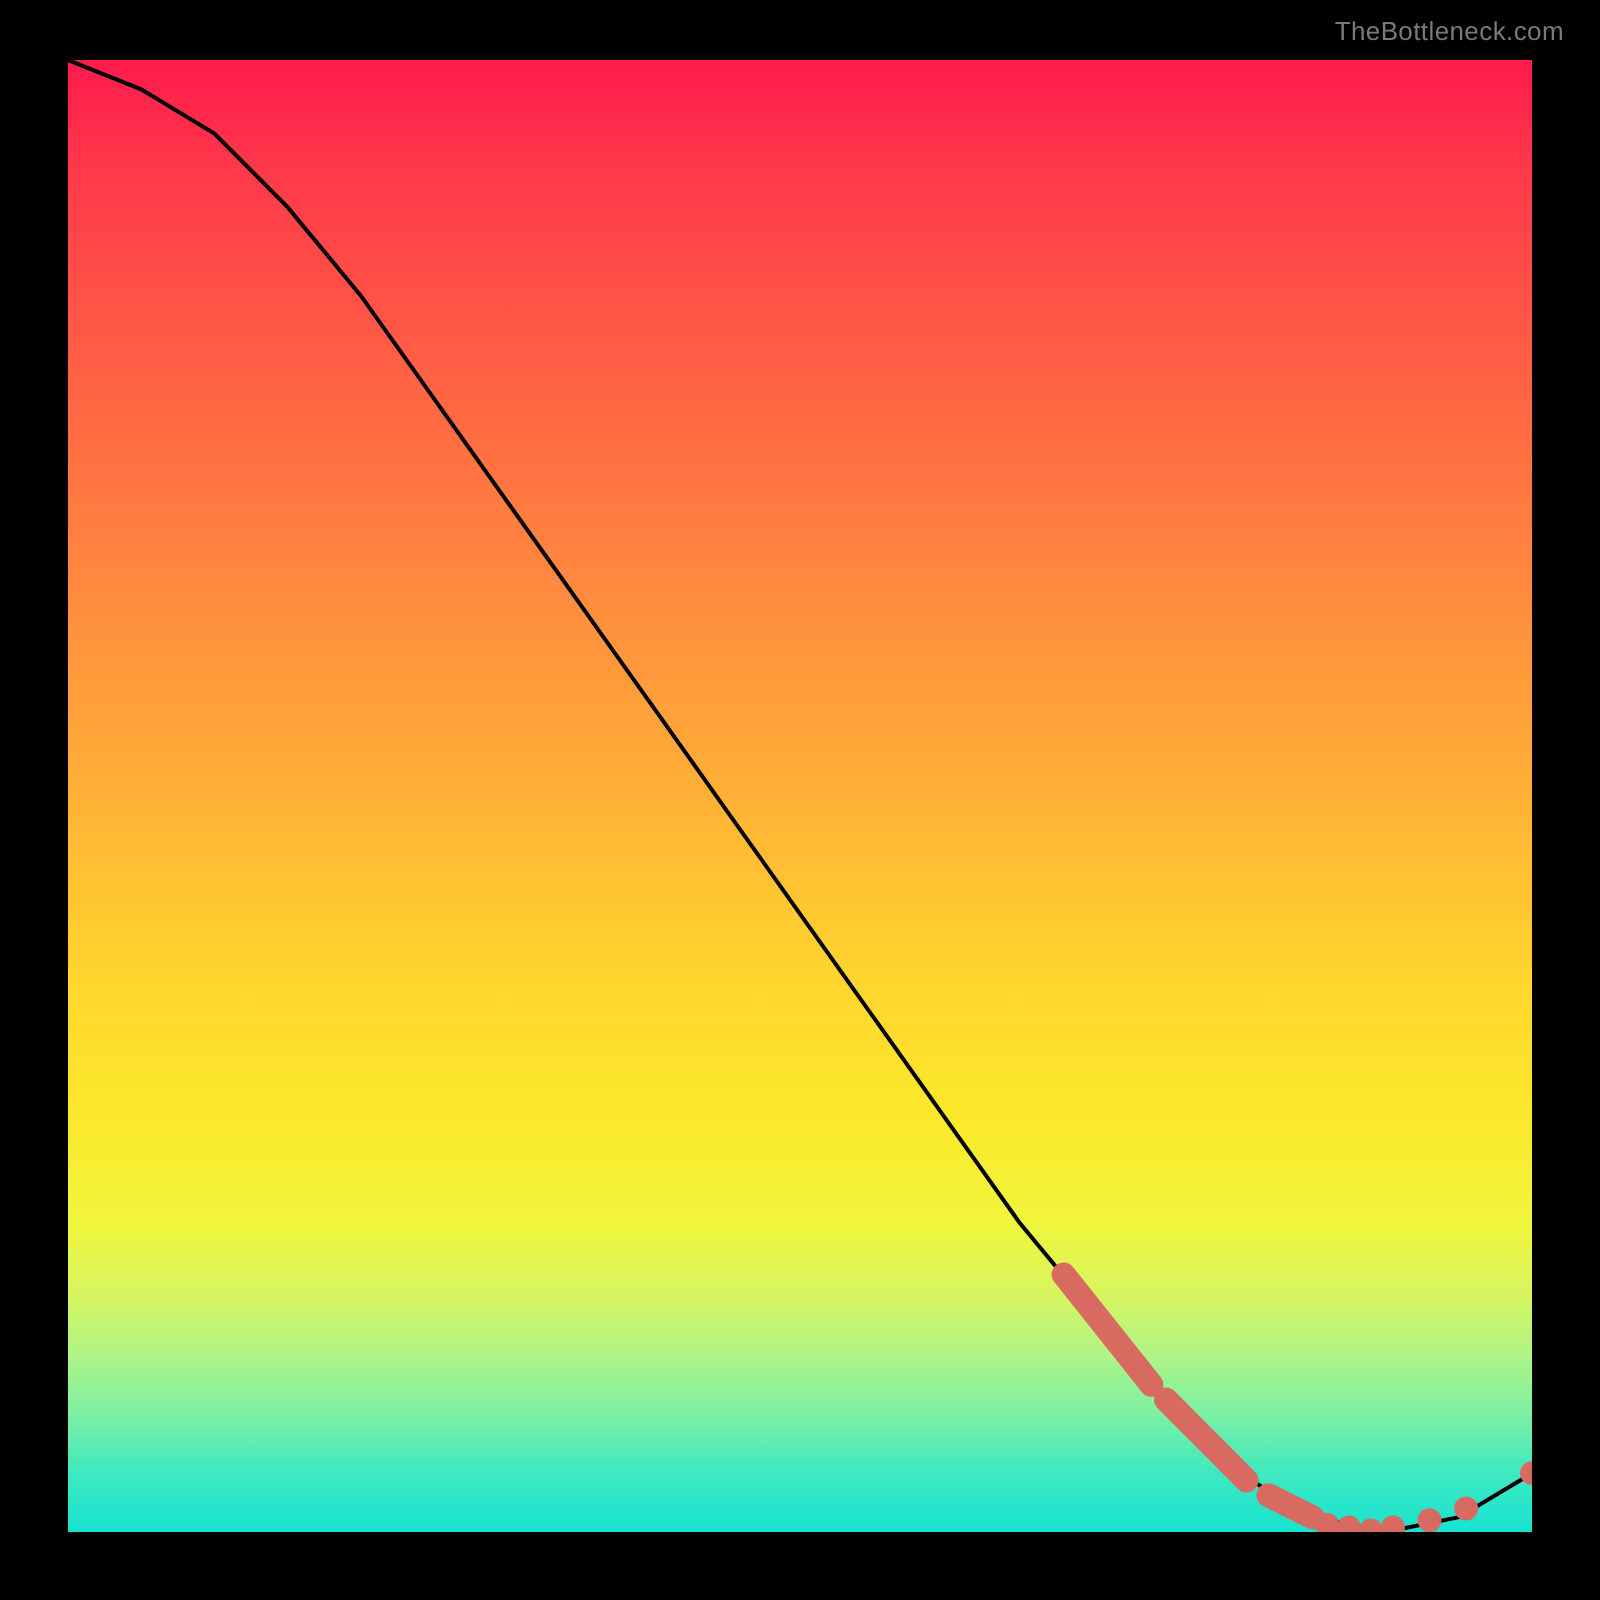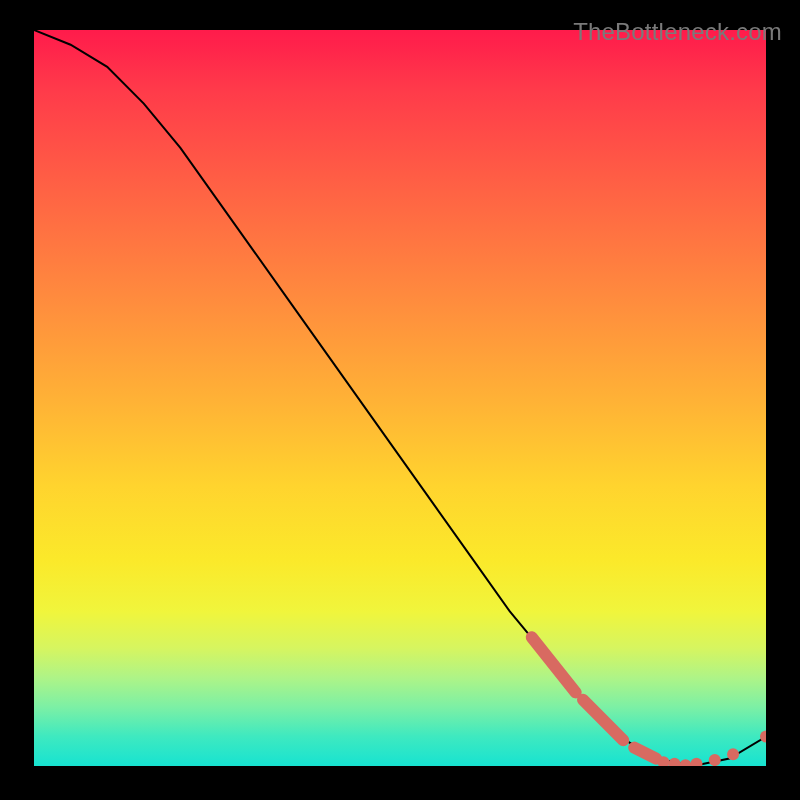--- a/index.html
+++ b/index.html
@@ -11,24 +11,24 @@
     font-family: Arial, Helvetica, sans-serif;
     overflow: hidden;
   }
   .wrap {
     position: relative;
     width: 800px;
     height: 800px;
   }
   .watermark {
     position: absolute;
-    top: 18px;
+    top: 8px;
     right: 18px;
     color: #7a7a7a;
-    font-size: 24px;
+    font-size: 13px;
     font-weight: 500;
     letter-spacing: 0.2px;
     z-index: 10;
   }
   .plot {
     position: absolute;
     left: 34px;
     top: 30px;
     width: 732px;   
     height: 736px;  

